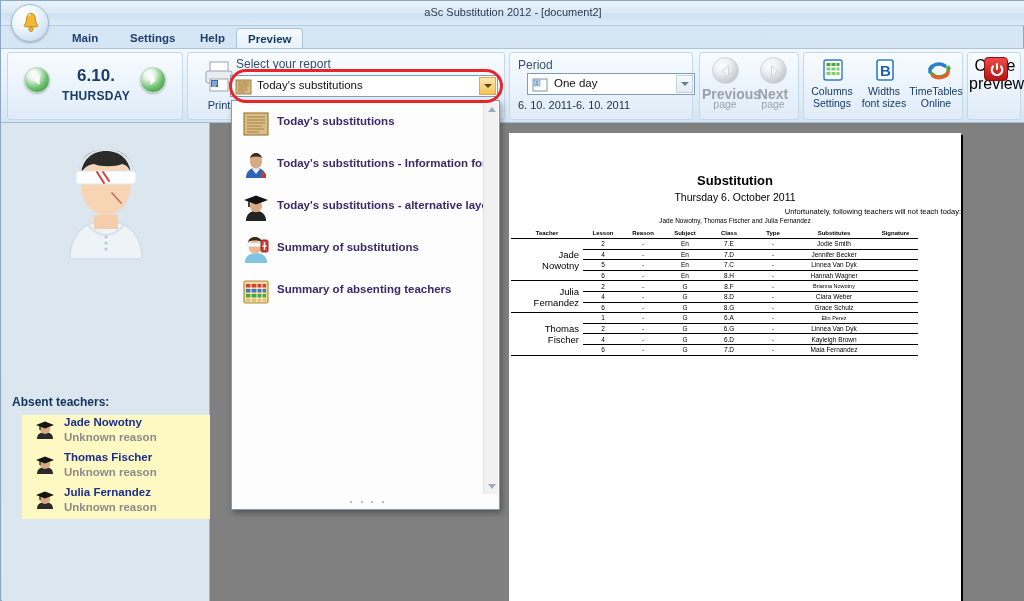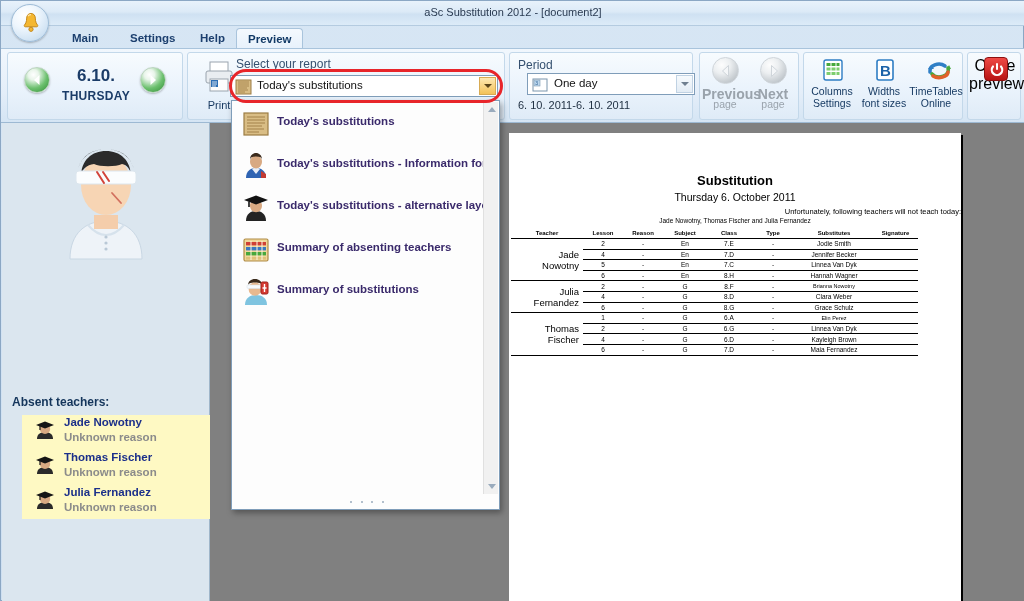--- a/index.html
+++ b/index.html
@@ -655,40 +655,40 @@
           <svg class="ico" viewBox="0 0 28 28">
             <path d="M4 27c0-7 4.5-10 10-10s10 3 10 10z" fill="#232323"></path>
             <ellipse cx="14" cy="12" rx="6" ry="6.2" fill="#d8a982"></ellipse>
             <path d="M2 6l12-4.5L26 6l-12 4.5z" fill="#121212"></path>
             <path d="M7 7.5v5.5" stroke="#121212" stroke-width="1.6"></path>
           </svg>
           <div class="lbl">Today's substitutions - alternative layout</div>
         </div>
         <div class="dd-item">
           <svg class="ico" viewBox="0 0 28 28">
+            <path d="M3 27c0-7 5-10 11-10s11 3 11 10z" fill="#7fc4e0"></path>
+            <ellipse cx="13" cy="11" rx="6.4" ry="6.8" fill="#e8b98f"></ellipse>
+            <path d="M6 8c0-5 3-7 7-7s7 2 7 7c0-2.4-2.5-3.4-7-3.4S6 5.6 6 8z" fill="#3a2a1b"></path>
+            <rect x="5" y="7" width="16" height="3.4" rx="1" fill="#f8fbfd" stroke="#d6e2ec" stroke-width=".6"></rect>
+            <rect x="19" y="4" width="7" height="12" rx="1.4" fill="#d63b33" stroke="#9c221c"></rect>
+            <path d="M22.5 6v8M20.5 10h4" stroke="#fff" stroke-width="1.4"></path>
+          </svg>
+          <div class="lbl">Summary of substitutions</div>
+        </div>
+        <div class="dd-item">
+          <svg class="ico" viewBox="0 0 28 28">
             <rect x="2" y="3" width="24" height="22" rx="1.5" fill="#f0d79a" stroke="#b08c46" stroke-width="1.2"></rect>
             <rect x="4" y="6" width="20" height="3.4" fill="#cf4035"></rect>
             <rect x="4" y="11" width="20" height="3.4" fill="#3c78bf"></rect>
             <rect x="4" y="16" width="20" height="3.4" fill="#47a83c"></rect>
             <rect x="4" y="21" width="20" height="2.6" fill="#e0c27a"></rect>
             <path d="M9 5v19M15 5v19M20 5v19" stroke="#fdf6e2" stroke-width="1"></path>
           </svg>
           <div class="lbl">Summary of absenting teachers</div>
         </div>
-        <div class="dd-item">
-          <svg class="ico" viewBox="0 0 28 28">
-            <path d="M3 27c0-7 5-10 11-10s11 3 11 10z" fill="#7fc4e0"></path>
-            <ellipse cx="13" cy="11" rx="6.4" ry="6.8" fill="#e8b98f"></ellipse>
-            <path d="M6 8c0-5 3-7 7-7s7 2 7 7c0-2.4-2.5-3.4-7-3.4S6 5.6 6 8z" fill="#3a2a1b"></path>
-            <rect x="5" y="7" width="16" height="3.4" rx="1" fill="#f8fbfd" stroke="#d6e2ec" stroke-width=".6"></rect>
-            <rect x="19" y="4" width="7" height="12" rx="1.4" fill="#d63b33" stroke="#9c221c"></rect>
-            <path d="M22.5 6v8M20.5 10h4" stroke="#fff" stroke-width="1.4"></path>
-          </svg>
-          <div class="lbl">Summary of substitutions</div>
-        </div>
       </div>
       <div class="dd-scroll">
         <div class="up">
             <div class="sb-tri-up"></div>
           </div>
         <div class="dn">
             <div class="sb-tri-dn"></div>
           </div>
       </div>
       <div class="dd-grip">

